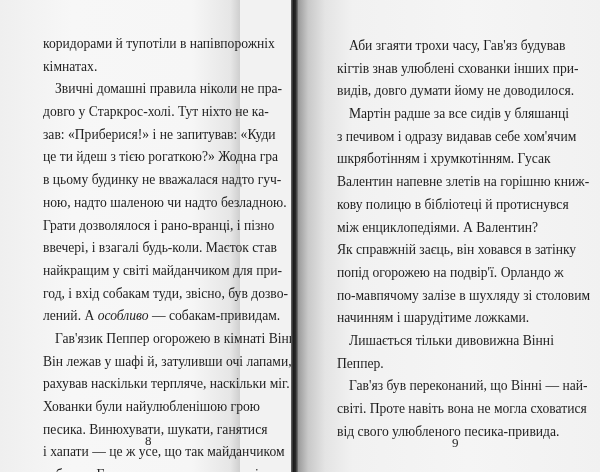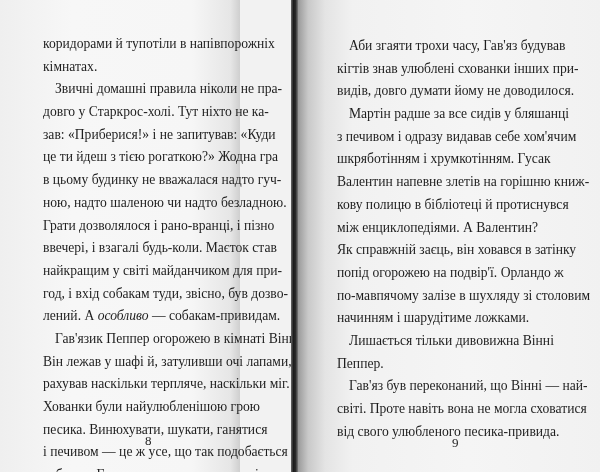--- a/index.html
+++ b/index.html
@@ -64,21 +64,21 @@
       <span class="line">Грати дозволялося і рано-вранці, і пізно</span>
       <span class="line">ввечері, і взагалі будь-коли. Маєток став</span>
       <span class="line">найкращим у світі майданчиком для при-</span>
       <span class="line">год, і вхід собакам туди, звісно, був дозво-</span>
       <span class="line"><span>лений. А </span><span class="it">особливо</span><span> — собакам-привидам.</span></span>
       <span class="line indent">Гав'язик Пеппер огорожею в кімнаті Вінні.</span>
       <span class="line">Він лежав у шафі й, затуливши очі лапами,</span>
       <span class="line">рахував наскільки терпляче, наскільки міг.</span>
       <span class="line">Хованки були найулюбленішою грою</span>
       <span class="line">песика. Винюхувати, шукати, ганятися</span>
-      <span class="line">і печивом — це ж усе, що так подобається</span>
+      <span class="line">і хапати — це ж усе, що так майданчиком</span>
       <span class="line">собакам. Гавчик задумливо лизнув ніс.</span>
     </div>
     <div class="page-number pn-left">8</div>
   </div>
 
   <div class="spine"></div>
 
   <div class="page page-right">
     <div class="text-block right-text" style="left:39px;">
       <span class="line indent">Аби згаяти трохи часу, Гав'яз будував</span>

